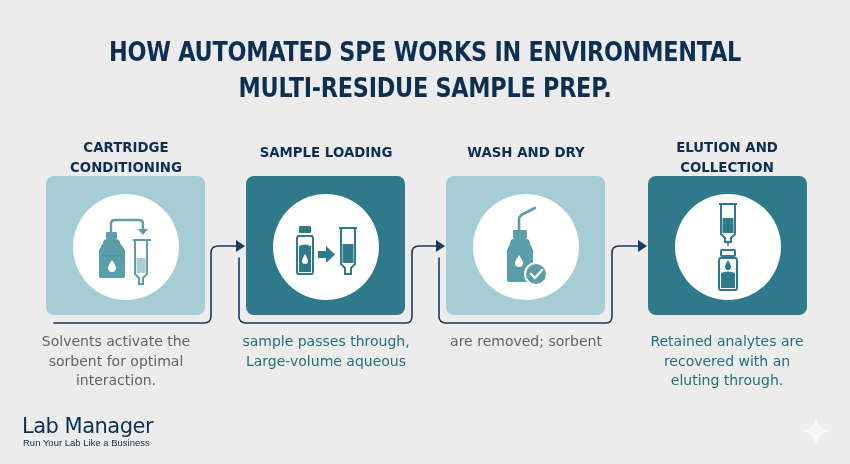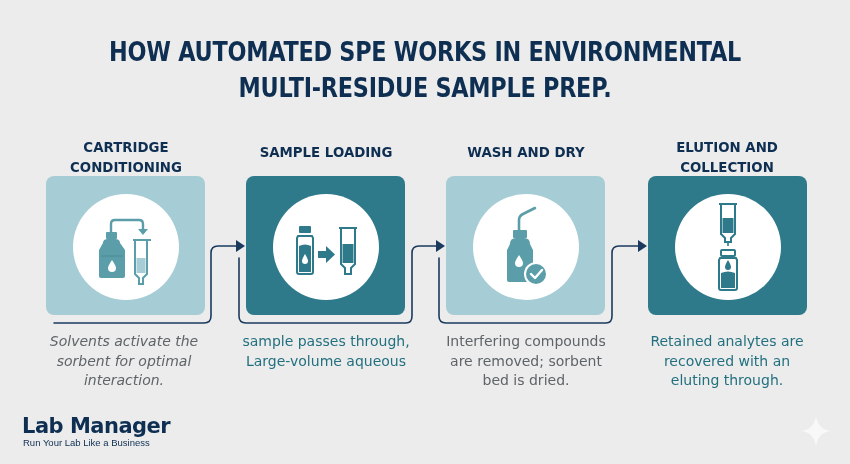--- a/index.html
+++ b/index.html
@@ -86,21 +86,21 @@
       pointer-events: none;
     }
     .logo {
       position: absolute;
       left: 22px;
       top: 415px;
     }
     .logo-name {
       color: #0e2f52;
       font-family: "DejaVu Sans", sans-serif;
-      font-weight: bold;
+      font-weight: normal;
       font-size: 21px;
       line-height: 22px;
       letter-spacing: -0.5px;
     }
     .logo-tagline {
       color: #0e2f52;
       font-family: "Liberation Sans", sans-serif;
       font-size: 9.5px;
       line-height: 12px;
       margin-left: 1px;
@@ -213,33 +213,31 @@
       <path d="M53 48 L53 52" stroke="#2e7a8b" stroke-width="1.6"></path>
 
       <rect x="46" y="56" width="14" height="6" rx="1" fill="none" stroke="#2e7a8b" stroke-width="2"></rect>
       <path d="M45 64 L61 64 L62 66 L62 94 Q62 96 60 96 L46 96 Q44 96 44 94 L44 66 Z" fill="none" stroke="#2e7a8b" stroke-width="2"></path>
       <path d="M46 79 Q53 76 60 79 L60 94 L46 94 Z" fill="#2e7a8b"></path>
       <path d="M53 66 Q50 71 50 73 A3 3 0 0 0 56 73 Q56 71 53 66 Z" fill="#2e7a8b"></path>
     </svg>
   </div>
 </div>
 
-<div class="desc gray" style="left:24px;font-style:italic;">
+<div class="desc gray" style="left:16px;">
   <div>Solvents activate the</div>
   <div>sorbent for optimal</div>
   <div>interaction.</div>
 </div>
 <div class="desc teal" style="left:226px;">
   <div>sample passes through,</div>
   <div>Large-volume aqueous</div>
 </div>
 <div class="desc gray" style="left:426px;">
-  <div>Interfering compounds</div>
   <div>are removed; sorbent</div>
-  <div>bed is dried.</div>
 </div>
 <div class="desc teal" style="left:627px;text-align:center;">
   <div>Retained analytes are</div>
   <div>recovered with an</div>
   <div>eluting through.</div>
 </div>
 
 <div class="logo">
   <div class="logo-name">Lab Manager</div>
   <div class="logo-tagline">Run Your Lab Like a Business</div>

